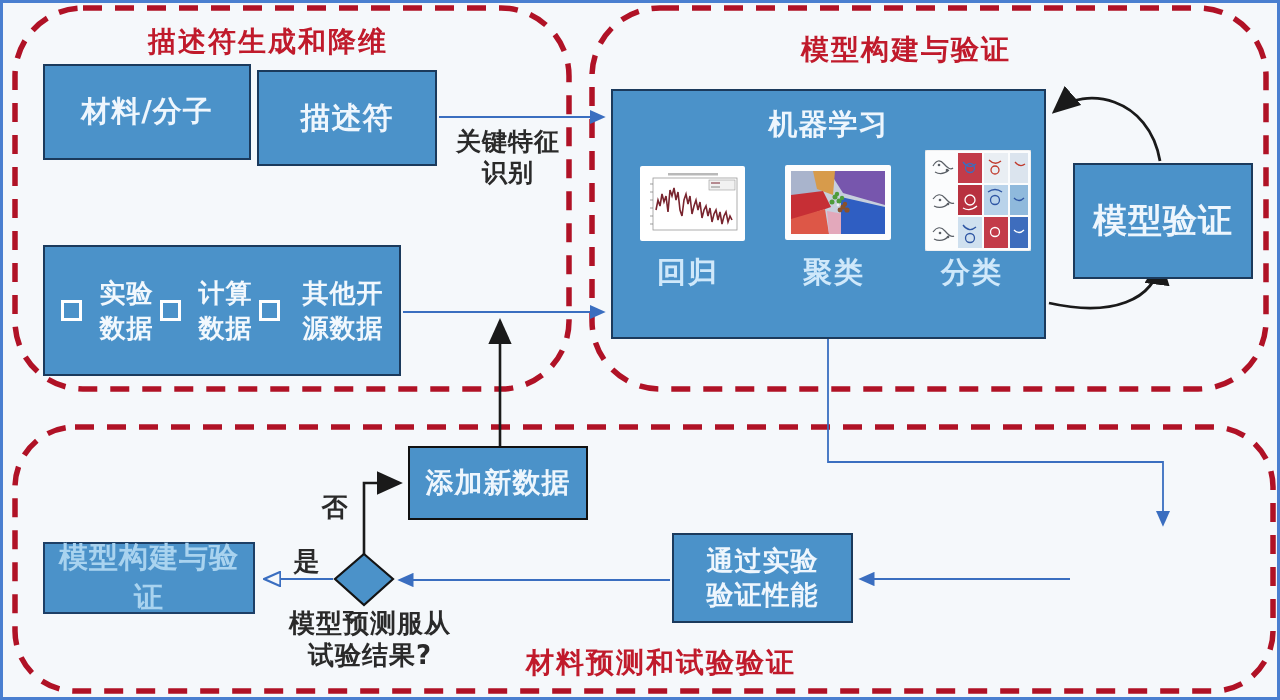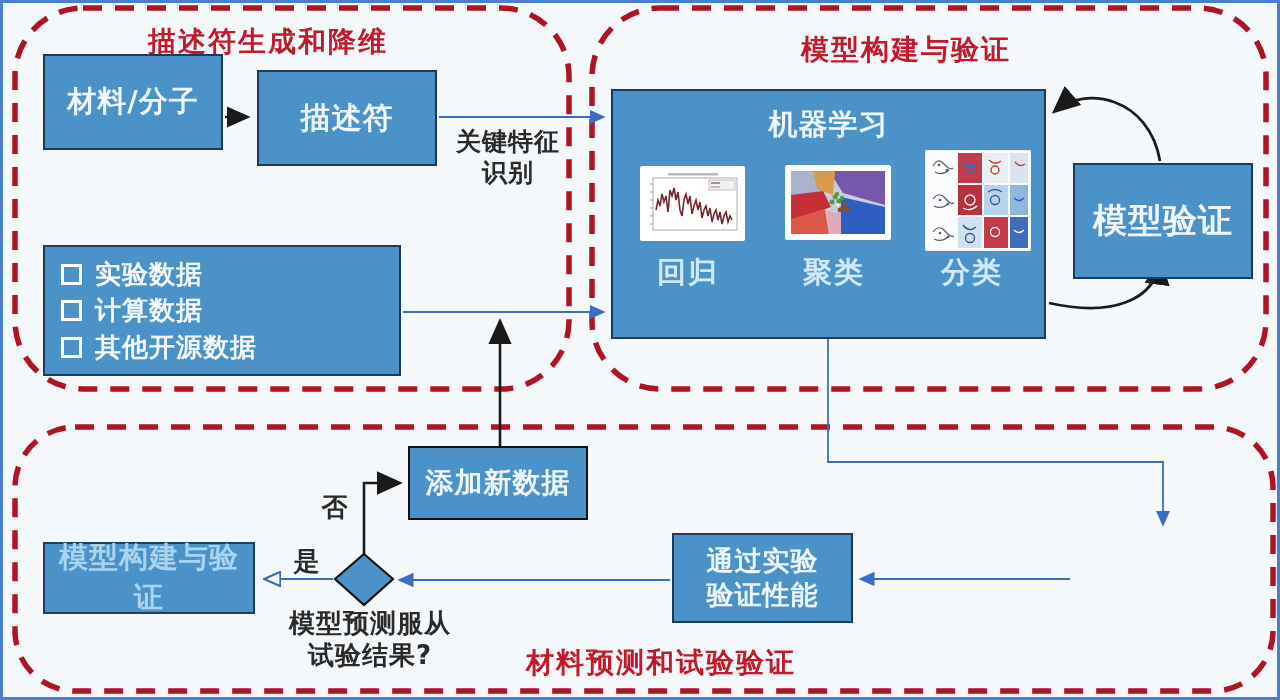--- a/index.html
+++ b/index.html
@@ -20,21 +20,21 @@
   }
   .flow-label{
     position:absolute;z-index:2;color:#2a2a2a;font-weight:600;font-size:25px;
     text-align:center;line-height:1.22;letter-spacing:1px;
   }
   .thumb{position:absolute;z-index:3;}
   .ml-method-label{
     position:absolute;z-index:3;color:#cfe8fa;font-weight:600;font-size:29px;
     text-align:left;letter-spacing:2px;
   }
-  #box-datasets{flex-direction:column;align-items:stretch;justify-content:space-evenly;padding:8px 6px 8px 14px;}
+  #box-datasets{flex-direction:row;align-items:stretch;justify-content:space-evenly;padding:8px 6px 8px 14px;}
   .ds-item{display:flex;align-items:center;font-size:26px;font-weight:600;color:#f2f8fd;letter-spacing:1px;}
   .checkbox{display:inline-block;width:15px;height:15px;border:3px solid #ffffff;margin:0 13px 0 2px;flex:0 0 auto;}
   .two-line{line-height:1.25;}
 </style>
 </head>
 <body>
 
 <div id="stage">
 
   <svg id="wires" viewBox="0 0 1280 700">
@@ -67,21 +67,21 @@
     <path d="M1157,158 C1146,94 1082,82 1052,108" fill="none" stroke="#1a1a1a" stroke-width="2.8" marker-end="url(#mBlack)"></path>
     <path d="M1046,300 C1108,314 1152,298 1157,258" fill="none" stroke="#1a1a1a" stroke-width="2.8" marker-end="url(#mBlack)"></path>
 
     <polygon points="361,551 390,576 361,602 332,576" fill="#4b92c9" stroke="#141414" stroke-width="2.2"></polygon>
   </svg>
 
   <div class="panel-title" style="left:90px;top:20px;width:350px;">描述符生成和降维</div>
   <div class="panel-title" style="left:728px;top:28px;width:350px;">模型构建与验证</div>
   <div class="panel-title" style="left:483px;top:641px;width:350px;">材料预测和试验验证</div>
 
-  <div class="node" style="left:40px;top:51px;width:180px;height:96px;font-size:29px;">材料/分子</div>
+  <div class="node" style="left:40px;top:61px;width:208px;height:96px;font-size:29px;">材料/分子</div>
   <div class="node" style="left:254px;top:67px;width:180px;height:96px;font-size:30px;">描述符</div>
 
   <div class="flow-label" style="left:430px;top:124px;width:150px;">
     <span>关键特征</span><br>
     <span>识别</span>
   </div>
 
   <div class="node" id="box-datasets" style="left:40px;top:242px;width:358px;height:131px;">
     <div class="ds-item">
       <span class="checkbox"></span>

